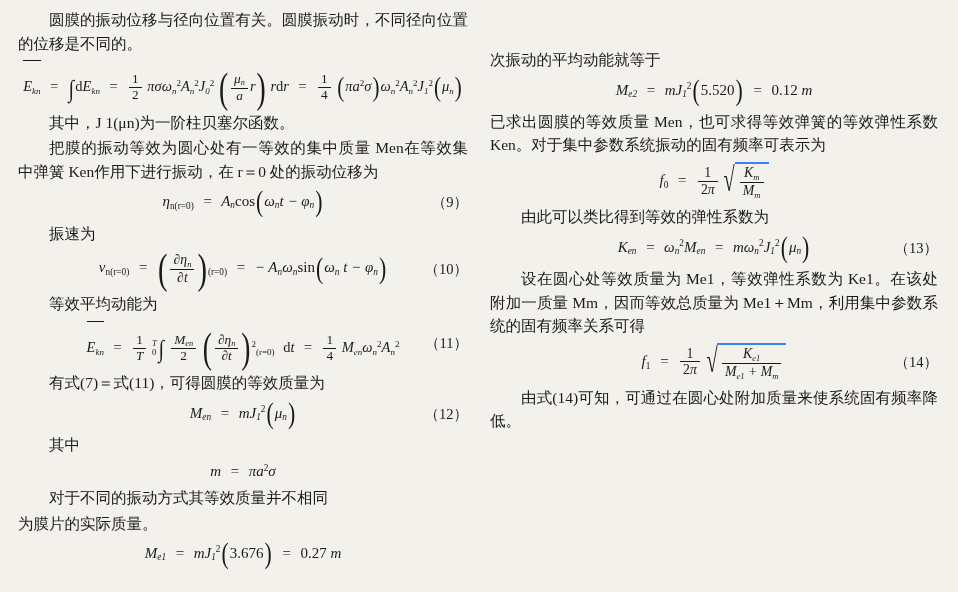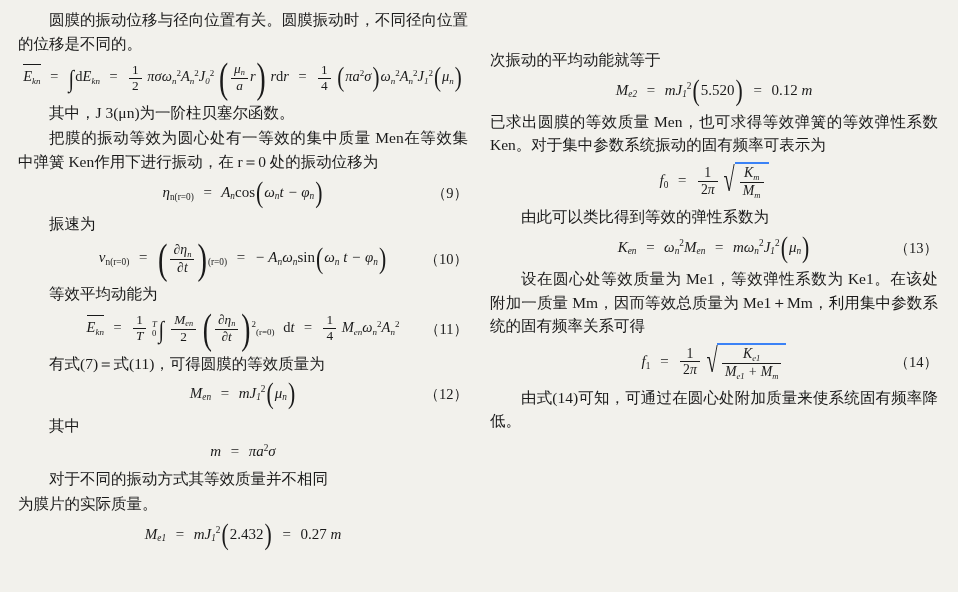--- a/index.html
+++ b/index.html
@@ -114,21 +114,21 @@
     vertical-align: middle;
     text-align: left;
     line-height: 1.05;
     margin-right: 1px;
   }
   .intlim .t { display: block; }
   .intlim .b { display: block; }
   .ovl {
     display: inline-block;
     border-top: 1px solid #1a1a1a;
-    padding-top: 2px;
+    padding-top: 16px;
   }
   .sqrt {
     display: inline-block;
     vertical-align: middle;
     white-space: nowrap;
   }
   .sqrt .rad {
     display: inline-block;
     font-size: 1.5em;
     font-style: normal;
@@ -167,21 +167,21 @@
         <span class="frac"><span class="num up">1</span><span class="den up">2</span></span>
         <span class="var">πσω</span><sub>n</sub><sup class="up">2</sup><span class="var">A</span><sub>n</sub><sup class="up">2</sup><span class="var">J</span><sub>0</sub><sup class="up">2</sup>
         <span class="bigparen">(</span><span class="frac"><span class="num"><span class="var">μ</span><sub>n</sub></span><span class="den"><span class="var">a</span></span></span><span class="var">r</span><span class="bigparen">)</span>
         <span class="var">r</span><span class="up">d</span><span class="var">r</span>
         <span class="spacer"></span>=<span class="spacer"></span>
         <span class="frac"><span class="num up">1</span><span class="den up">4</span></span>
         <span class="paren">(</span><span class="var">πa</span><sup class="up">2</sup><span class="var">σ</span><span class="paren">)</span><span class="var">ω</span><sub>n</sub><sup class="up">2</sup><span class="var">A</span><sub>n</sub><sup class="up">2</sup><span class="var">J</span><sub>1</sub><sup class="up">2</sup><span class="paren">(</span><span class="var">μ</span><sub>n</sub><span class="paren">)</span>
       </span>
     </div>
 
-    <p class="para indent">其中，J 3(μn)为一阶柱贝塞尔函数。</p>
+    <p class="para indent">其中，J 1(μn)为一阶柱贝塞尔函数。</p>
     <p class="para indent">把膜的振动等效为圆心处有一等效的集中质量 Men在等效集中弹簧 Ken作用下进行振动，在 r＝0 处的振动位移为</p>
 
     <div class="eq">
       <span class="body">
         <span class="var">η</span><span class="lowsub">n(r=0)</span>
         <span class="spacer"></span>=<span class="spacer"></span>
         <span class="var">A</span><sub>n</sub><span class="up">cos</span><span class="paren">(</span><span class="var">ω</span><sub>n</sub><span class="var">t</span> − <span class="var">φ</span><sub>n</sub><span class="paren">)</span>
       </span>
       <span class="tag">（9）</span>
     </div>
@@ -238,21 +238,21 @@
       </span>
     </div>
 
     <p class="para indent">对于不同的振动方式其等效质量并不相同</p>
     <p class="para">为膜片的实际质量。</p>
 
     <div class="eq">
       <span class="body">
         <span class="var">M</span><sub>e1</sub>
         <span class="spacer"></span>=<span class="spacer"></span>
-        <span class="var">mJ</span><sub>1</sub><sup class="up">2</sup><span class="paren">(</span><span class="up">2.432</span><span class="paren">)</span>
+        <span class="var">mJ</span><sub>1</sub><sup class="up">2</sup><span class="paren">(</span><span class="up">3.676</span><span class="paren">)</span>
         <span class="spacer"></span>=<span class="spacer"></span>
         <span class="up">0.27</span> <span class="var">m</span>
       </span>
     </div>
 
   </div>
 
   <div class="col right">
 
     <p class="para">次振动的平均动能就等于</p>

